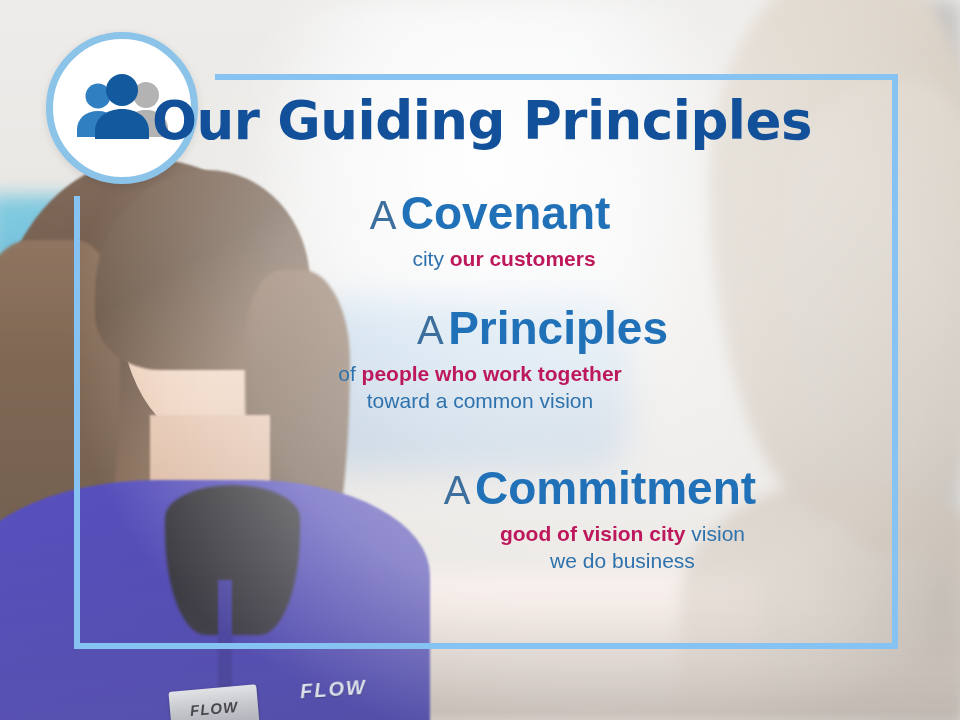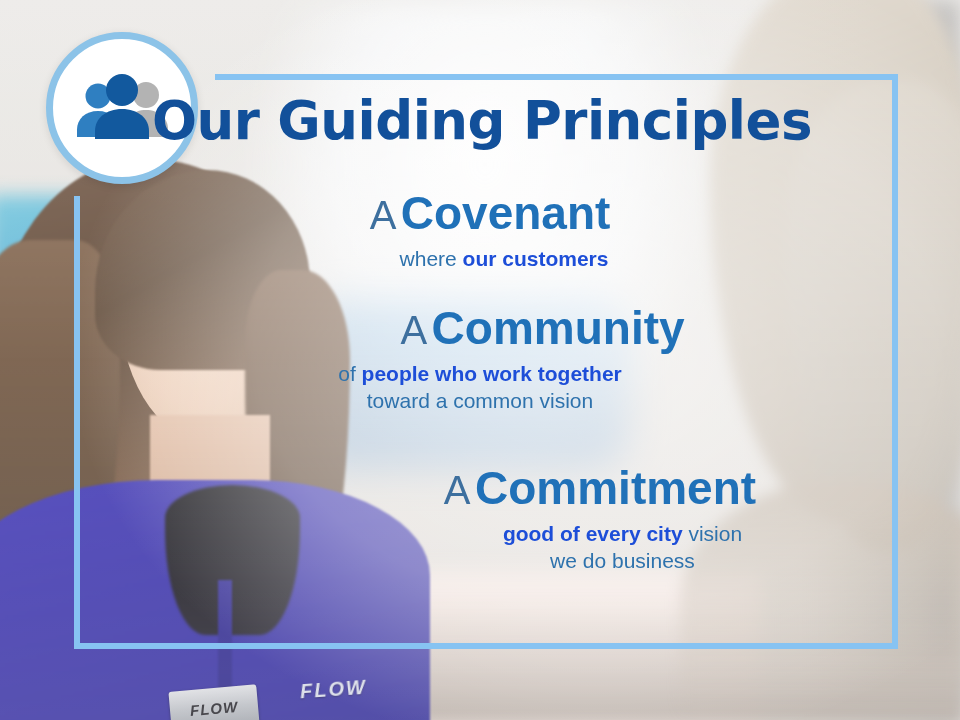--- a/index.html
+++ b/index.html
@@ -216,21 +216,21 @@
   }
   .ph .art{font-weight:normal;font-size:40px;color:#3d6f9e;}
   .ph .word{font-weight:bold;font-size:46px;color:#2071b8;}
   .psub{
     font-family:"Liberation Sans", sans-serif;
     font-size:21px;
     color:#2e72ad;
     line-height:1.30;
     margin-top:7px;
   }
-  .psub b{font-weight:bold;color:#1d4ed8;}
+  .psub b{font-weight:bold;color:#be185d;}
 
   
   #p1{left:0;top:190px;}
   #p1 .ph{padding-left:20px;}
   #p1 .psub{padding-left:48px;}
 
   #p2{left:0;top:305px;}
   #p2 .ph{padding-left:125px;}
   #p2 .psub{}
 
@@ -310,40 +310,40 @@
   <div class="content">
 
     <div class="title">Our Guiding Principles</div>
 
     <div class="principle" id="p1">
       <div class="ph">
         <span class="art">A</span>
         <span class="word">Covenant</span>
       </div>
       <div class="psub">
-          <div><span>where </span><b>our customers</b></div>
+          <div><span>city </span><b>our customers</b></div>
         </div>
     </div>
 
     <div class="principle" id="p2">
       <div class="ph">
         <span class="art">A</span>
-        <span class="word">Community</span>
+        <span class="word">Principles</span>
       </div>
       <div class="psub">
           <div><span>of </span><b>people who work together</b></div>
           <div><span>toward a common vision</span></div>
         </div>
     </div>
 
     <div class="principle" id="p3">
       <div class="ph">
         <span class="art">A</span>
         <span class="word">Commitment</span>
       </div>
       <div class="psub">
-          <div><b>good of every city</b><span> vision</span></div>
+          <div><b>good of vision city</b><span> vision</span></div>
           <div><span>we do business</span></div>
         </div>
     </div>
 
   </div>
 </div>
 
 </body></html>

